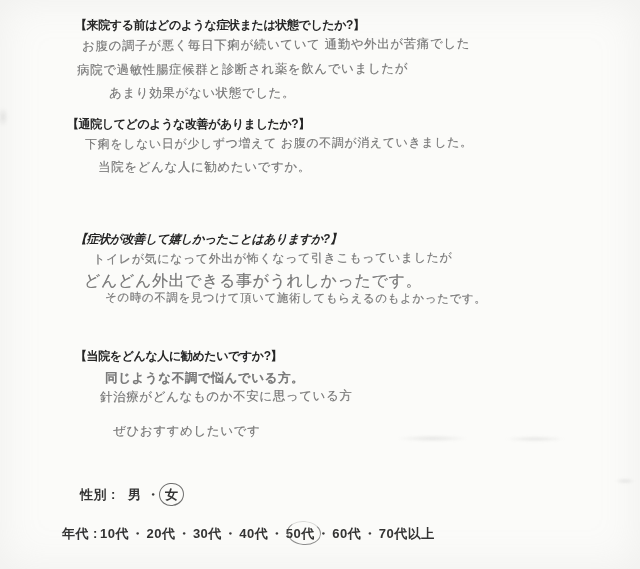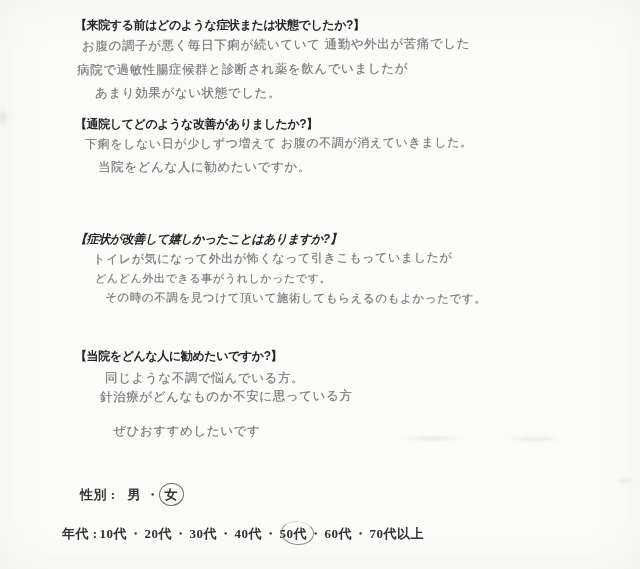--- a/index.html
+++ b/index.html
@@ -34,21 +34,21 @@
     color: var(--pencil, #7b7b7b);
     text-shadow: 0.3px 0.3px 0.6px rgba(123,123,123,0.55);
     white-space: nowrap;
     transform-origin: left center;
   }
   
   .meta-row {
     position: absolute;
     display: flex;
     align-items: baseline;
-    font-family: Liberation Serif, serif;
+    font-family: Liberation Sans, sans-serif;
     font-weight: bold;
     font-size: 13px;
     letter-spacing: 0.5px;
     color: #333;
     white-space: nowrap;
   }
   .meta-row .label { margin-right: 6px; }
   .meta-row .sep { margin: 0 2px; color: #3a3a3a; }
   .meta-row .opt { position: relative; }
   
@@ -84,39 +84,39 @@
 
   <div class="smudge" style="left:-4px;top:104px;width:14px;height:26px;"></div>
   <div class="smudge" style="left:385px;top:434px;width:95px;height:9px;"></div>
   <div class="smudge" style="left:495px;top:435px;width:80px;height:8px;"></div>
   <div class="smudge" style="left:612px;top:477px;width:26px;height:8px;"></div>
 
   <section>
     <h2 class="q" style="left:75px;top:17px;">【来院する前はどのような症状または状態でしたか?】</h2>
     <p class="hw" style="left:82px;top:38px;transform:rotate(-0.4deg);">お腹の調子が悪く毎日下痢が続いていて 通勤や外出が苦痛でした</p>
     <p class="hw" style="left:77px;top:62px;transform:rotate(-0.3deg);">病院で過敏性腸症候群と診断され薬を飲んでいましたが</p>
-    <p class="hw" style="left:95px;top:85px;">あまり効果がない状態でした。</p>
+    <p class="hw" style="left:109px;top:85px;">あまり効果がない状態でした。</p>
   </section>
 
   <section>
-    <h2 class="q" style="left:75px;top:116px;">【通院してどのような改善がありましたか?】</h2>
+    <h2 class="q" style="left:67px;top:116px;">【通院してどのような改善がありましたか?】</h2>
     <p class="hw" style="left:85px;top:136px;font-size:12px;transform:rotate(-0.3deg);">下痢をしない日が少しずつ増えて お腹の不調が消えていきました。</p>
     <p class="hw" style="left:98px;top:159px;">当院をどんな人に勧めたいですか。</p>
   </section>
 
   <section>
     <h2 class="q" style="left:75px;top:231px;font-style:italic;">【症状が改善して嬉しかったことはありますか?】</h2>
     <p class="hw" style="left:93px;top:251px;font-size:12px;transform:rotate(-0.3deg);">トイレが気になって外出が怖くなって引きこもっていましたが</p>
-    <p class="hw" style="left:95px;top:271px;font-size:11px;">どんどん外出できる事がうれしかったです。</p>
+    <p class="hw" style="left:84px;top:271px;font-size:16px;">どんどん外出できる事がうれしかったです。</p>
     <p class="hw" style="left:105px;top:290px;font-size:11.5px;transform:rotate(0.2deg);">その時の不調を見つけて頂いて施術してもらえるのもよかったです。</p>
   </section>
 
   <section>
     <h2 class="q" style="left:75px;top:348px;">【当院をどんな人に勧めたいですか?】</h2>
-    <p class="hw" style="left:105px;top:370px;">同じような不調で悩んでいる方。</p>
+    <p class="hw" style="left:105px;top:370px;font-weight:bold;">同じような不調で悩んでいる方。</p>
     <p class="hw" style="left:100px;top:389px;transform:rotate(-0.3deg);">針治療がどんなものか不安に思っている方</p>
     <p class="hw" style="left:113px;top:423px;">ぜひおすすめしたいです</p>
   </section>
 
   <div class="meta-row" style="left:80px;top:486px;">
     <span class="label">性別 :</span>
     <span class="opt" style="margin-left:6px;">男</span>
     <span class="sep" style="margin:0 5px;">・</span>
     <span class="circled">
       <span>女</span>

